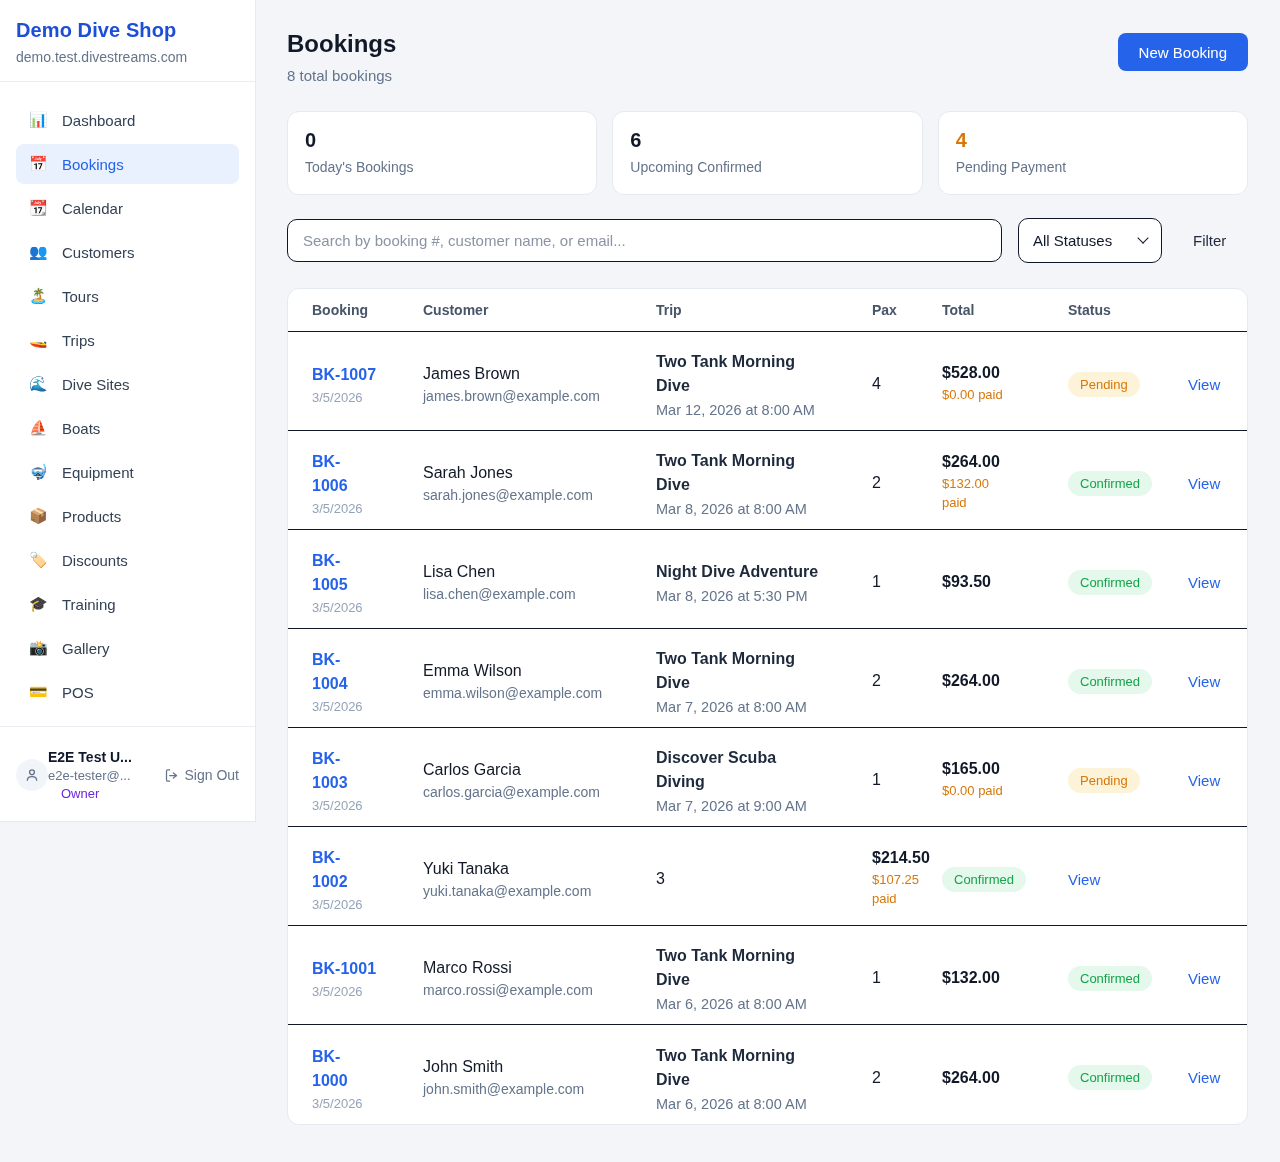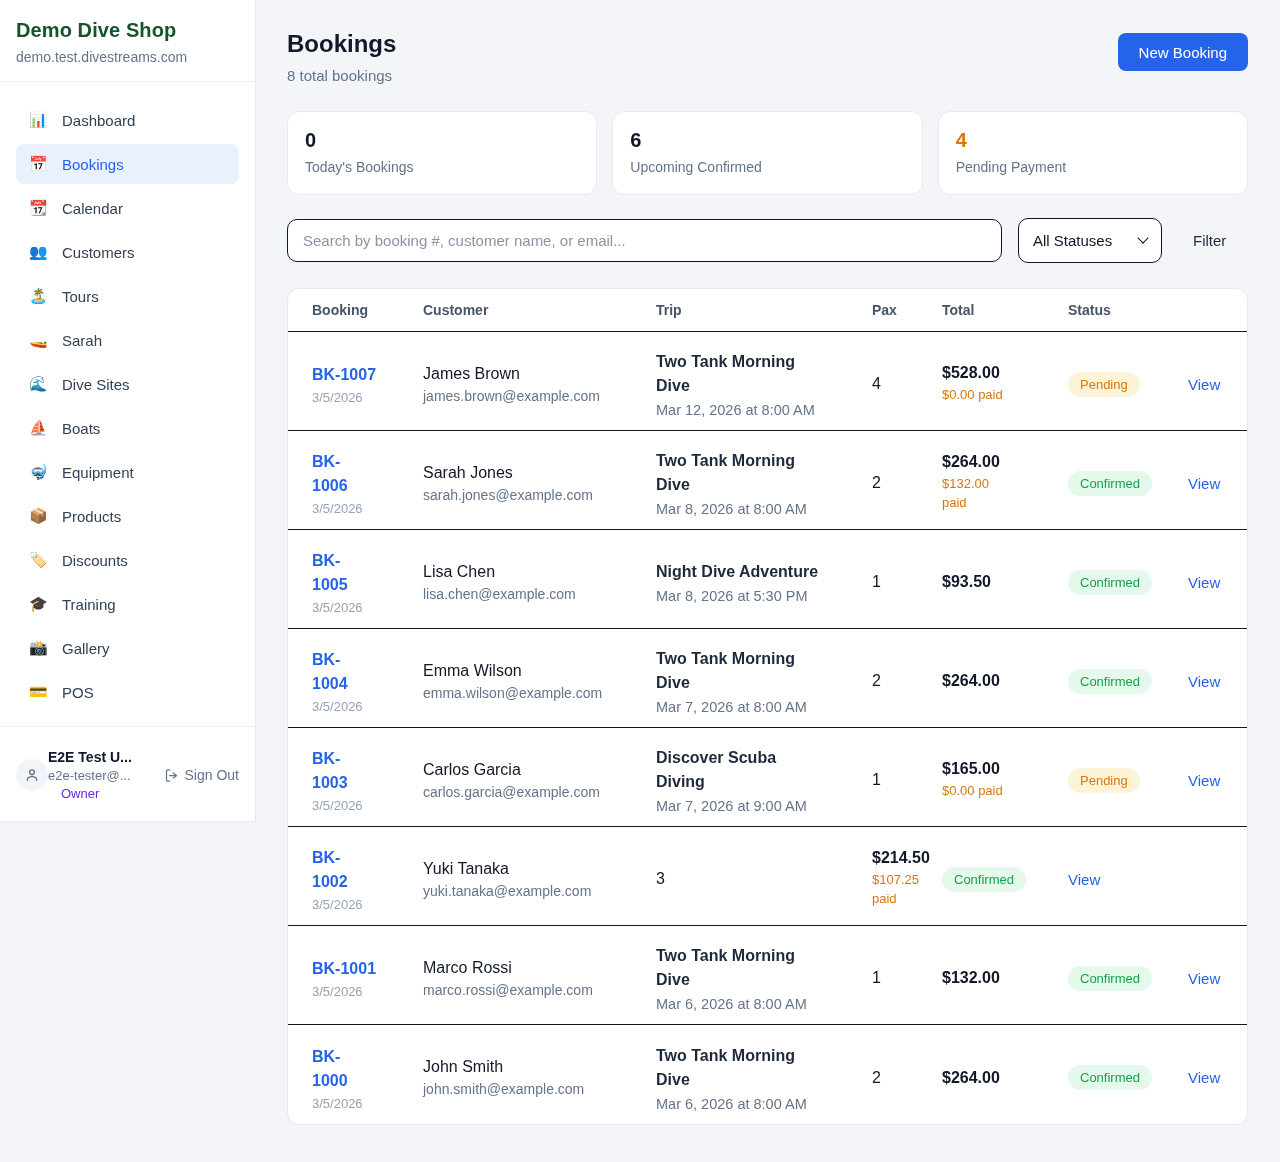--- a/index.html
+++ b/index.html
@@ -13,21 +13,21 @@
   }
 
   
   .sidebar {
     position: absolute; left: 0; top: 0; width: 256px;
     background: #ffffff;
     border-right: 1px solid #e5e9f0;
     border-bottom: 1px solid #e5e9f0;
   }
   .sidebar-header { padding: 19px 16px 16px; border-bottom: 1px solid #eaeef3; }
-  .shop-name { color: #14532d; font-size: 20px; font-weight: bold; letter-spacing: 0.1px; }
+  .shop-name { color: #1d4ed8; font-size: 20px; font-weight: bold; letter-spacing: 0.1px; }
   .shop-domain { color: #64748b; font-size: 14px; margin-top: 7px; }
   .nav { padding: 18px 16px 10px; }
   .nav-item {
     display: flex; align-items: center; gap: 13px;
     height: 40px; padding: 0 13px; margin-bottom: 4px;
     border-radius: 8px; font-size: 15px; color: #334155;
     cursor: pointer;
   }
   .nav-item.active { background: #e8f1fd; color: #2563eb; }
   .nav-icon { width: 20px; font-size: 15px; text-align: center; }
@@ -158,21 +158,21 @@
     <span class="nav-label">Customers</span>
   </div>
 
   <div class="nav-item">
     <span class="nav-icon">🏝️</span>
     <span class="nav-label">Tours</span>
   </div>
 
   <div class="nav-item">
     <span class="nav-icon">🚤</span>
-    <span class="nav-label">Sarah</span>
+    <span class="nav-label">Trips</span>
   </div>
 
   <div class="nav-item">
     <span class="nav-icon">🌊</span>
     <span class="nav-label">Dive Sites</span>
   </div>
 
   <div class="nav-item">
     <span class="nav-icon">⛵</span>
     <span class="nav-label">Boats</span>

